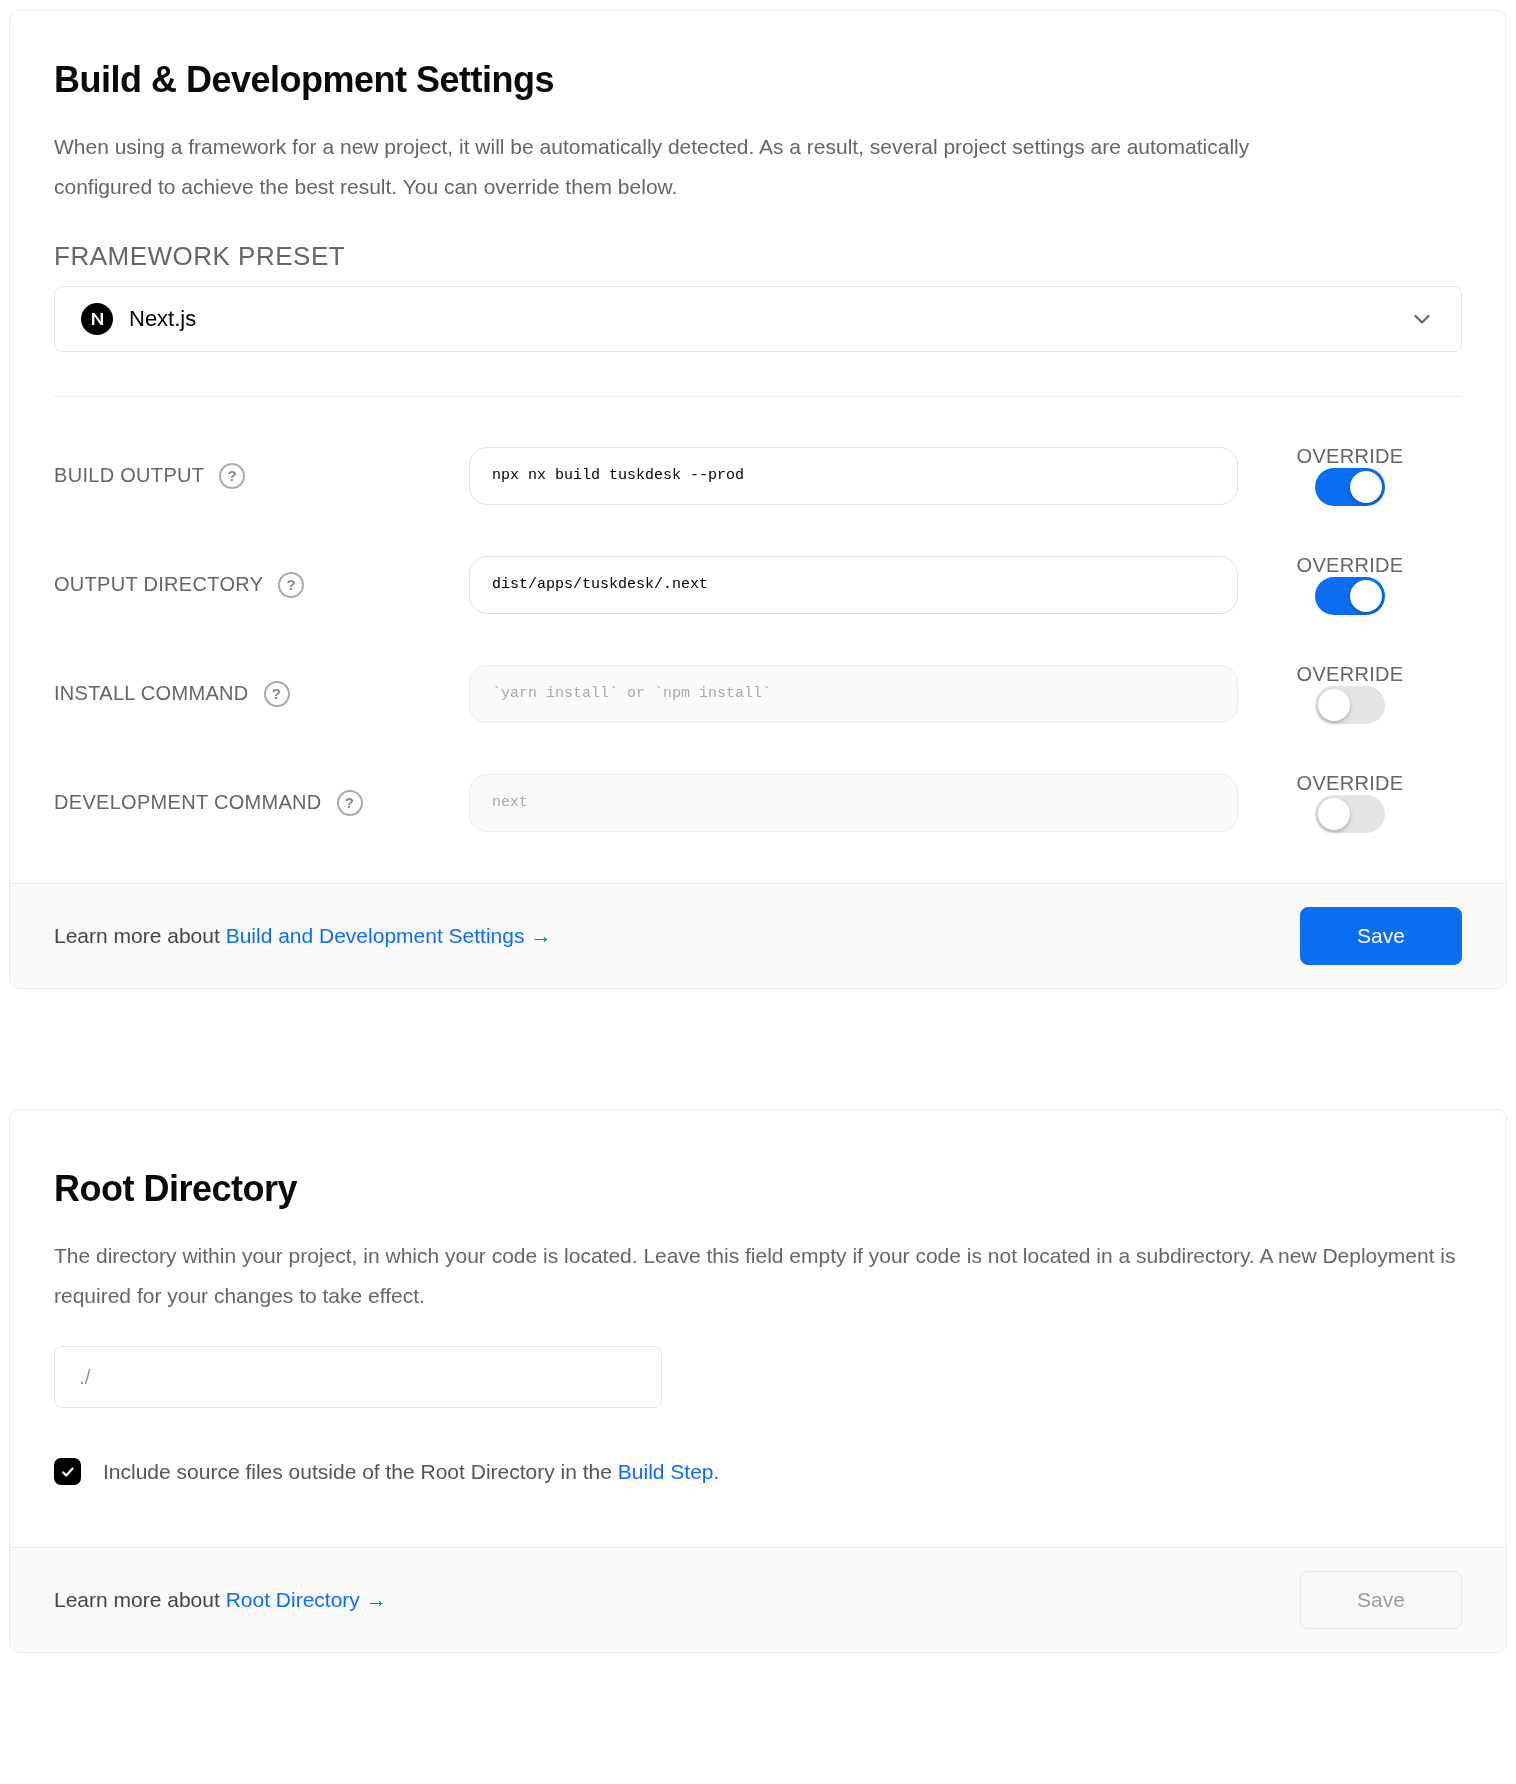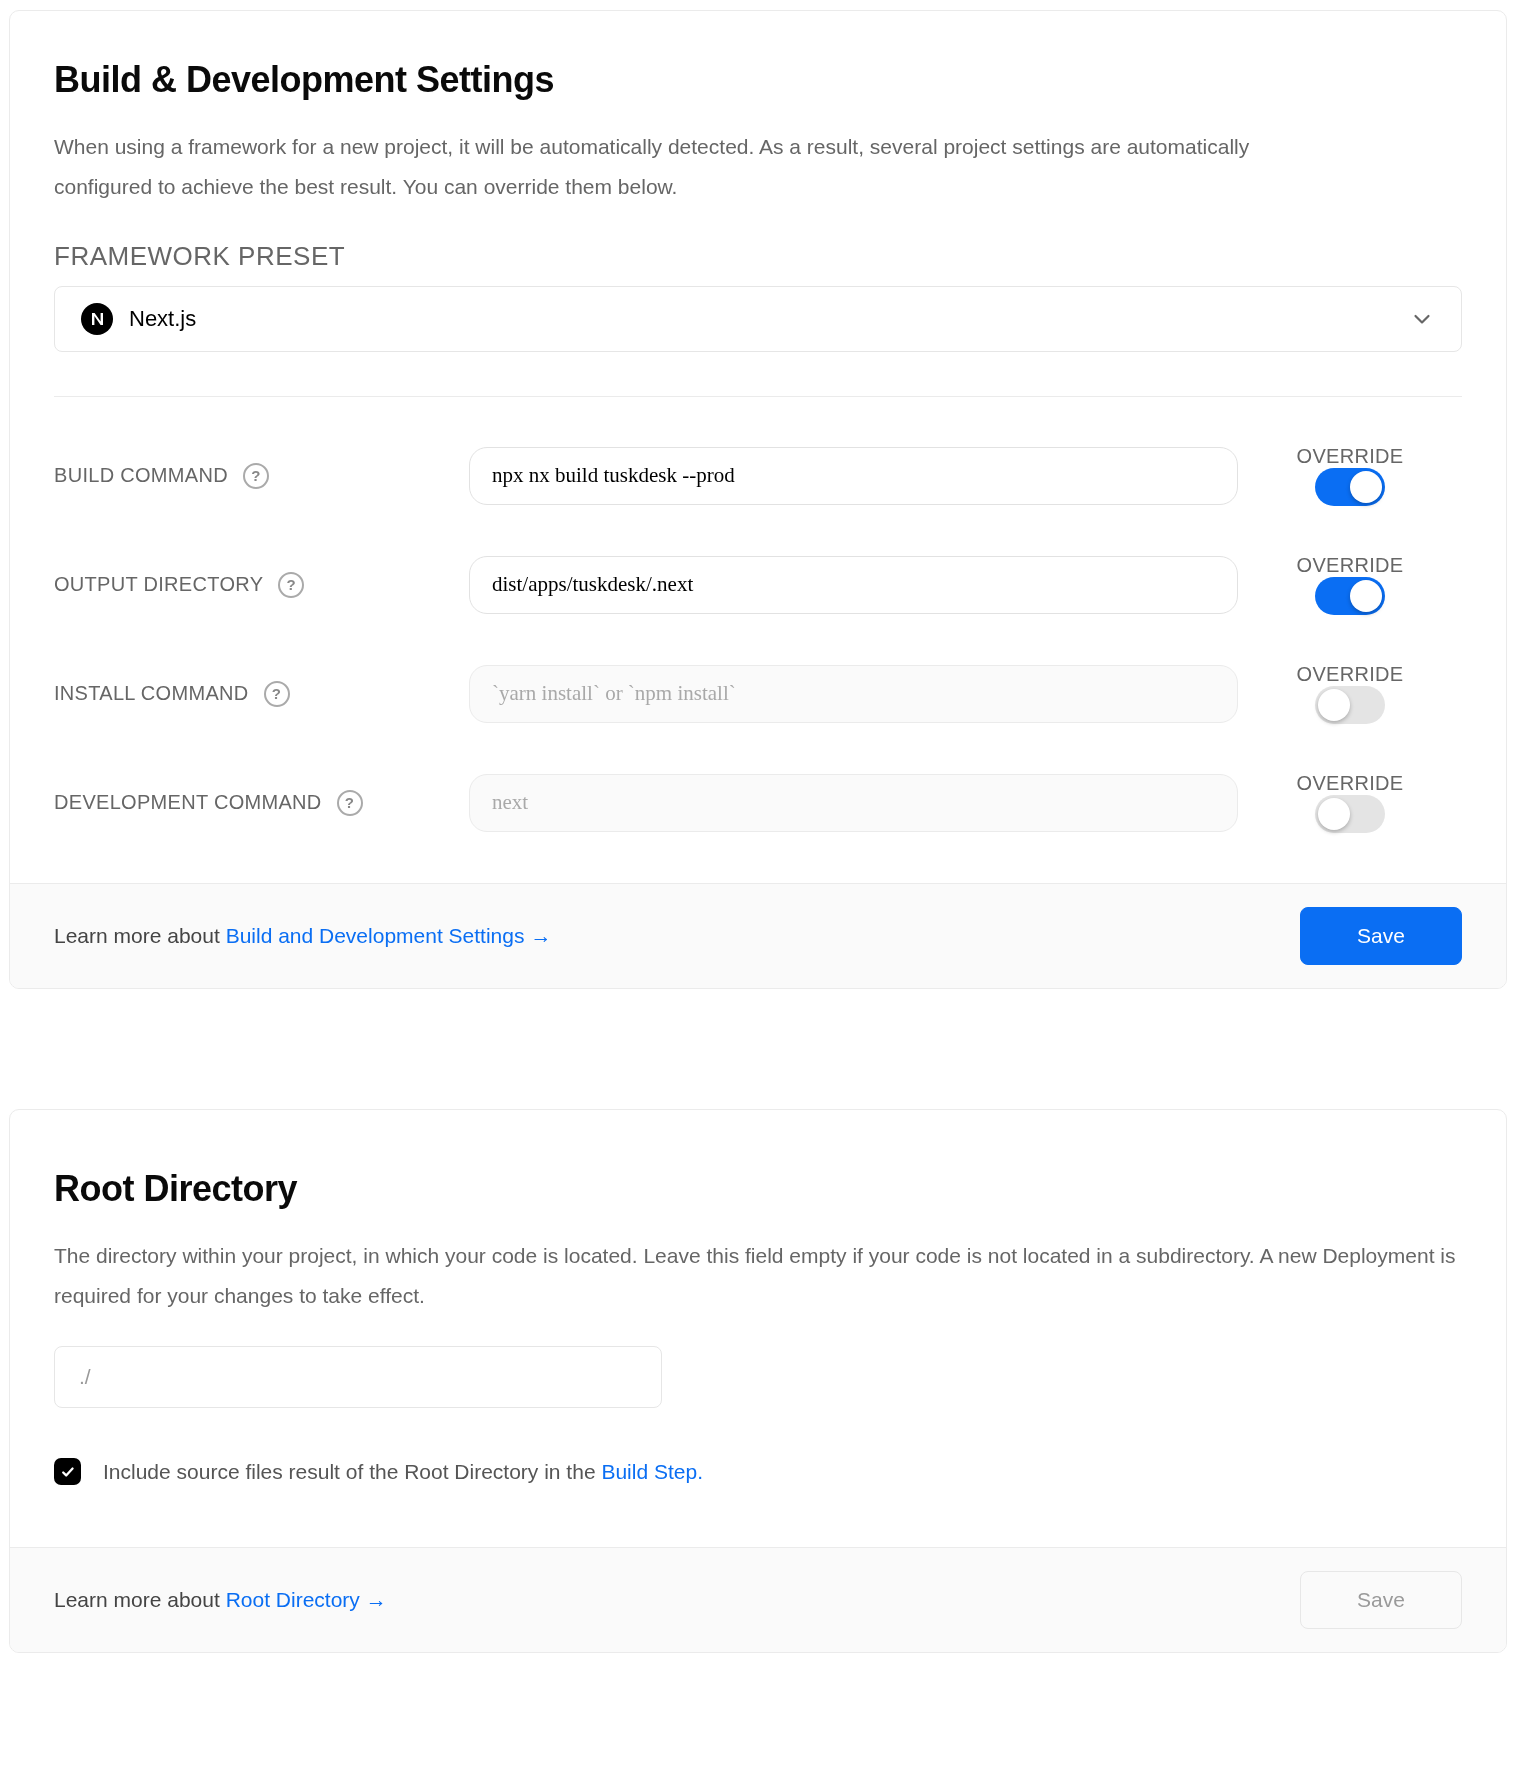--- a/index.html
+++ b/index.html
@@ -97,22 +97,22 @@
     flex: none;
     cursor: default;
   }
   .text-input {
     height: 58px;
     width: 100%;
     margin-right: 46px;
     border: 1px solid #e2e2e2;
     border-radius: 18px;
     padding: 0 22px;
-    font-size: 21px;
-    font-family: Liberation Serif, serif;
+    font-size: 15px;
+    font-family: Liberation Mono, monospace;
     color: #000;
     background: #fff;
     outline: none;
   }
   .text-input::placeholder { color: #a9a9a9; }
   .text-input[data-state="disabled"] {
     background: #fafafa;
     border-color: #ebebeb;
   }
   .override-cell {
@@ -241,21 +241,21 @@
         <span class="select-value">Next.js</span>
         <svg class="chevron" width="26" height="26" viewBox="0 0 24 24" aria-hidden="true">
           <path d="M6 9.2l6 6 6-6" fill="none" stroke="#666" stroke-width="2" stroke-linecap="round" stroke-linejoin="round"></path>
         </svg>
       </div>
 
       <hr class="divider">
 
       <div class="setting-row">
         <div class="row-label">
-          <span>BUILD COMMAND</span>
+          <span>BUILD OUTPUT</span>
           <span class="help-icon">?</span>
         </div>
         <input class="text-input" type="text" value="npx nx build tuskdesk --prod" placeholder="" data-state="enabled" style="">
         <div class="override-cell">
           <span class="override-label">OVERRIDE</span>
           <span class="toggle" data-state="on"></span>
         </div>
       </div>
 
       <div class="setting-row">
@@ -313,21 +313,21 @@
         <input class="root-input" type="text" value="" placeholder="./" style="">
       </div>
 
       <div class="checkbox-row">
         <span class="checkbox" data-state="checked">
           <svg width="16" height="16" viewBox="0 0 14 14" aria-hidden="true">
             <path d="M2.8 7.4l2.6 2.6 5.6-6" fill="none" stroke="#fff" stroke-width="2" stroke-linecap="round" stroke-linejoin="round"></path>
           </svg>
         </span>
         <span class="checkbox-label">
-          <span>Include source files result of the Root Directory in the</span>
+          <span>Include source files outside of the Root Directory in the</span>
           <a><span>Build Step</span><span>.</span></a>
         </span>
       </div>
       <div class="card-footer-spacer"></div>
     </div>
 
     <footer class="card-footer" style="margin-top:0;">
       <p class="learn-more">
         <span>Learn more about</span>
         <a><span>Root Directory</span><span class="arrow-glyph">→</span></a>

